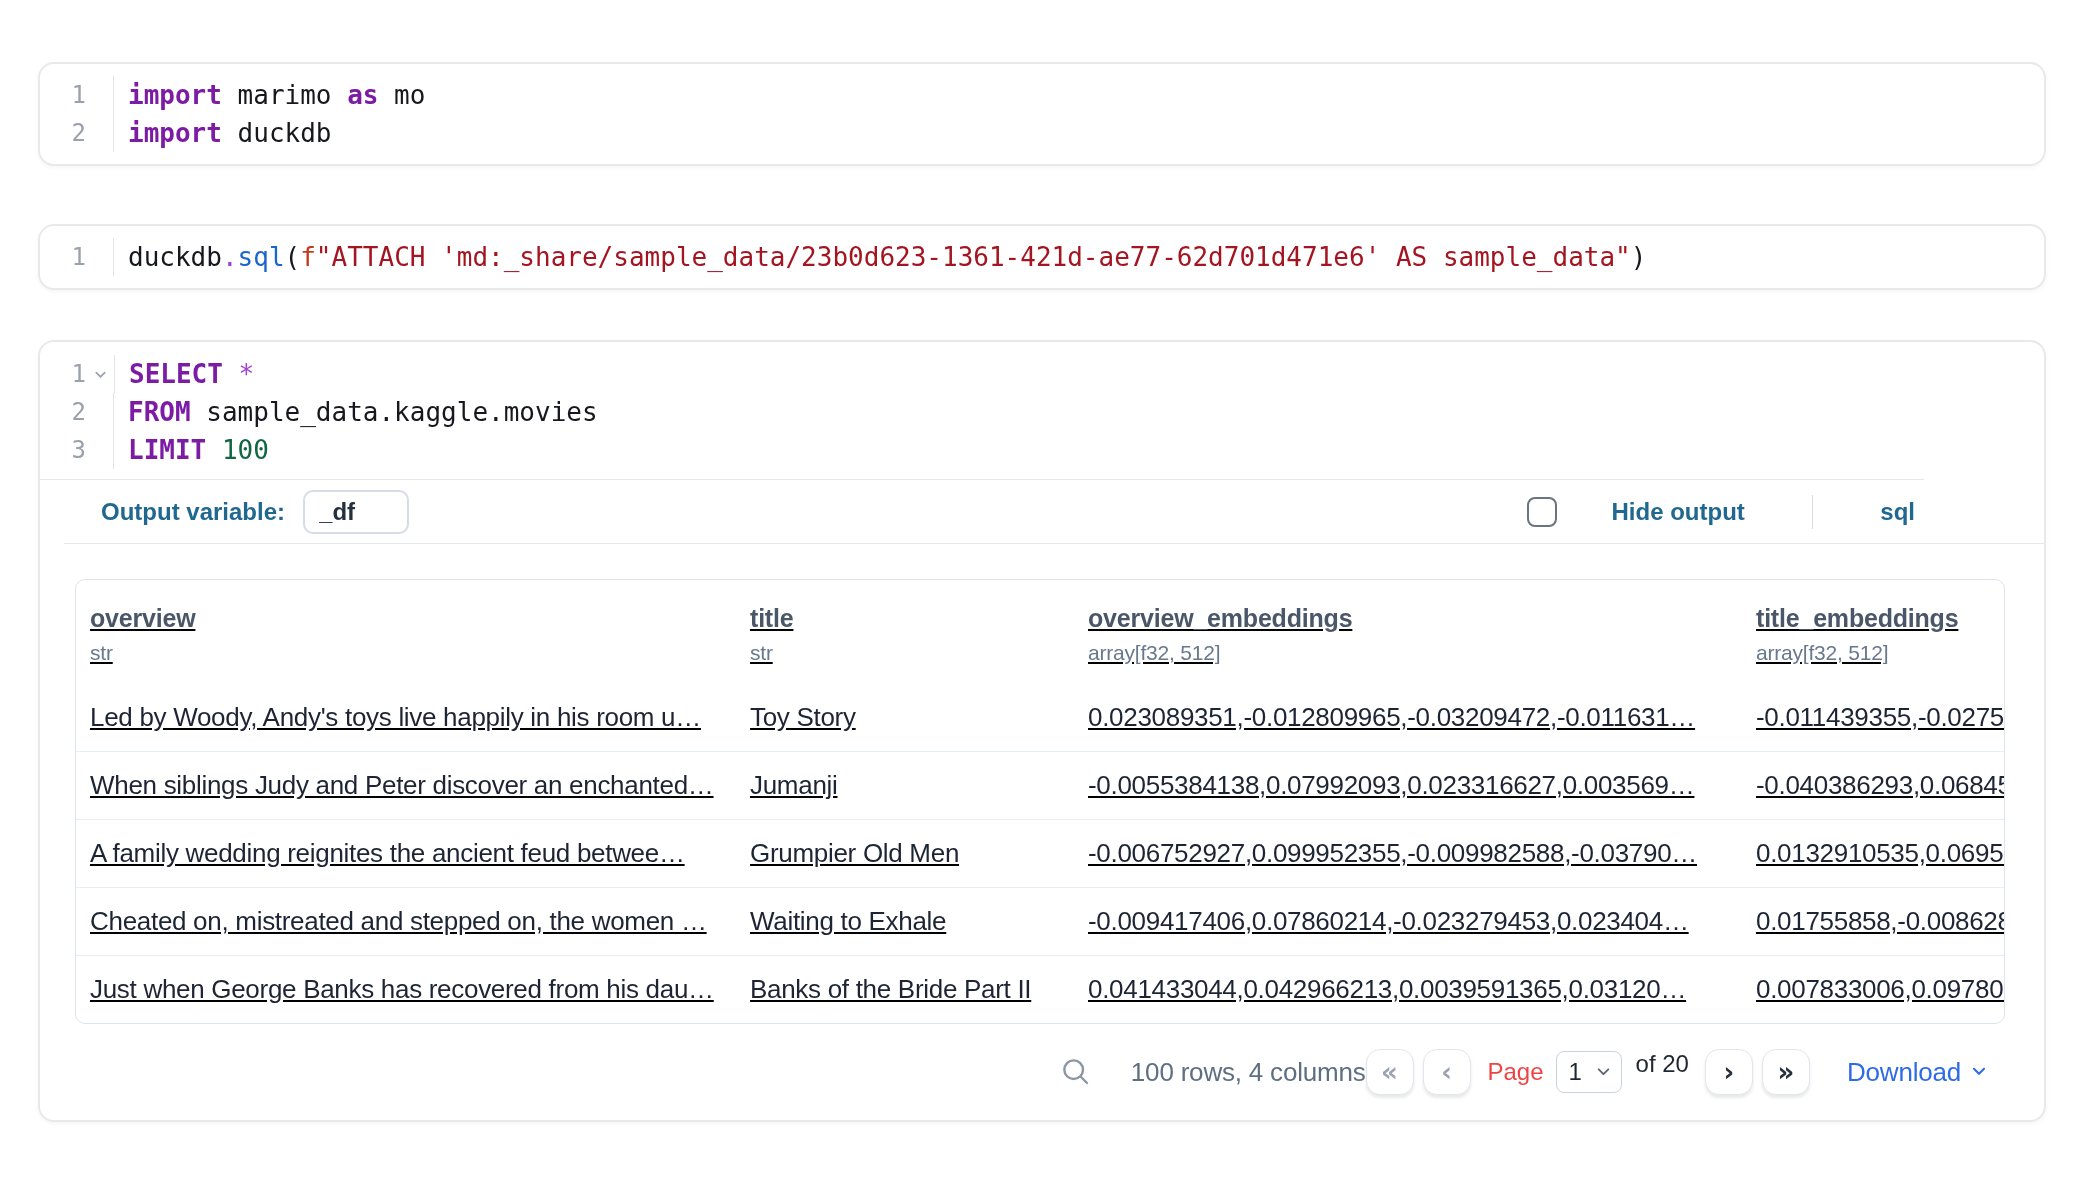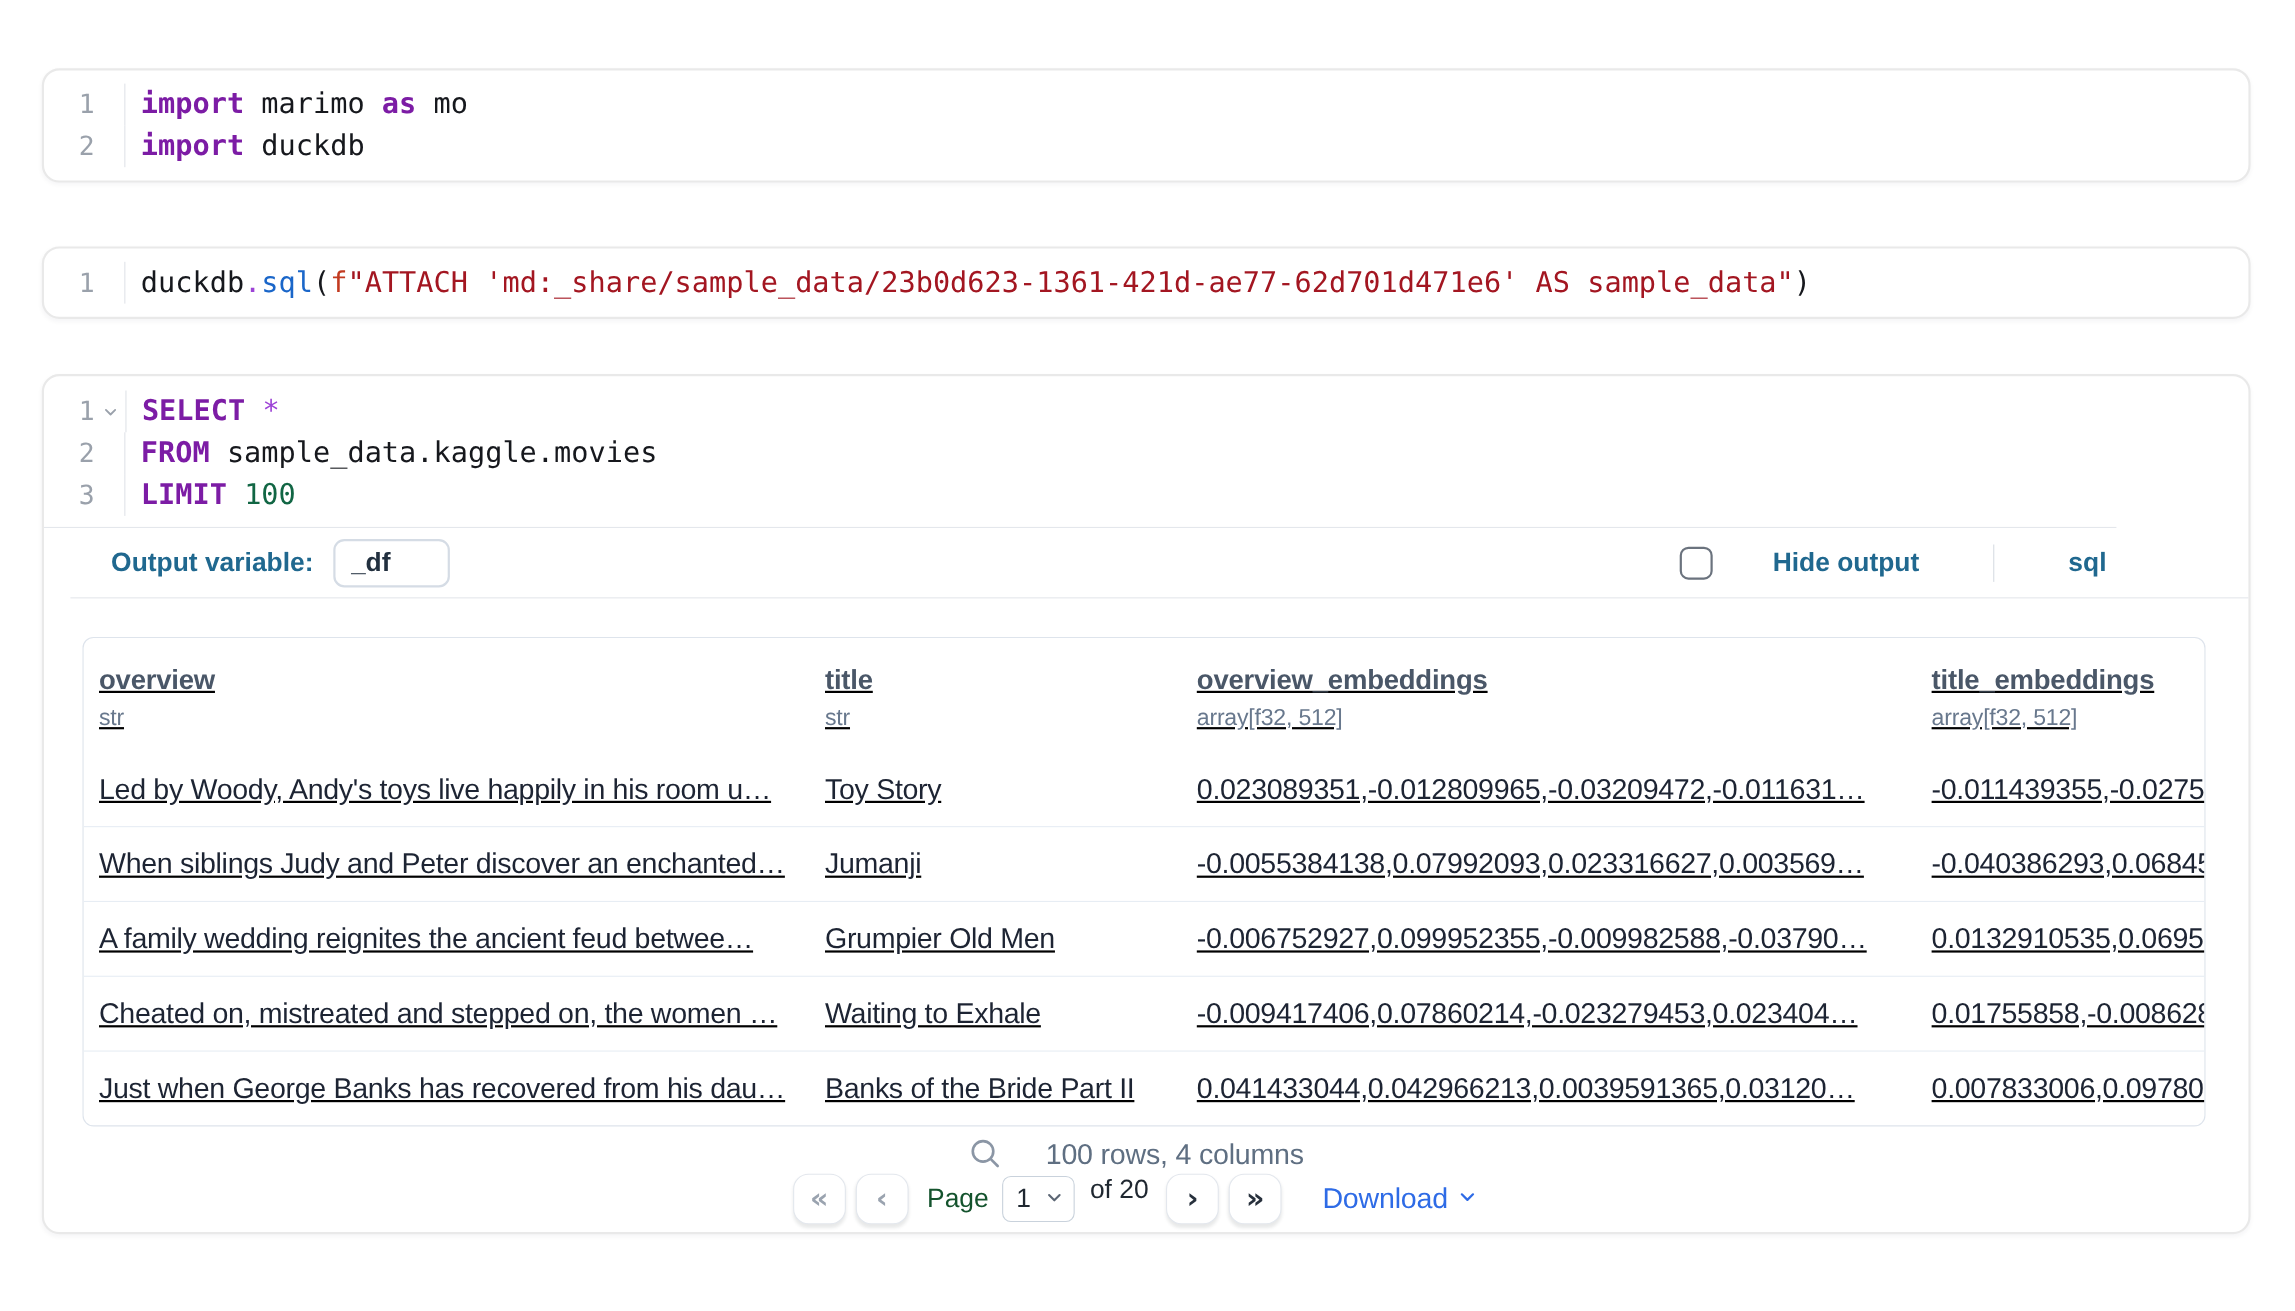--- a/index.html
+++ b/index.html
@@ -67,34 +67,34 @@
   }
   .thead { display:grid; grid-template-columns:660px 338px 668px 1fr; padding-top:24px; padding-bottom:18px; }
   .th { padding-left:14px; overflow:hidden; white-space:nowrap; cursor:pointer; }
   .col-name { font-size:25px; font-weight:bold; color:#4a5768; letter-spacing:-0.2px; }
   .col-type { font-size:21px; color:#68788d; margin-top:8px; letter-spacing:-0.2px; }
   .tr { display:grid; grid-template-columns:660px 338px 668px 1fr; height:68px; align-items:center; }
   .tbody .tr + .tr { border-top:1.5px solid #e7edf4; }
   .td { padding-left:14px; font-size:26px; letter-spacing:-0.3px; white-space:nowrap; overflow:hidden; color:#1d2433; }
 
   
-  .tfooter { height:96px; display:flex; align-items:center; justify-content:center; padding:0 56px 0 36px;flex-direction:column; }
+  .tfooter { height:96px; display:flex; align-items:center; justify-content:flex-end; padding:0 56px 0 36px; }
   .tf-left { display:flex; align-items:center; gap:40px; }
   .search-btn { background:none; border:none; cursor:pointer; display:flex; align-items:center; }
   .summary { font-size:26px; color:#5f6f82; letter-spacing:-0.2px; }
   .tf-right { display:flex; align-items:center; }
   .pg-btn {
     width:48px; height:46px; background:#fff; border:1.5px solid #e3e7ed; border-radius:14px;
     box-shadow:0 2.5px 3px rgba(27,36,44,.10);
     font-size:26px; font-weight:bold; color:#27303c; cursor:pointer;
     display:flex; align-items:center; justify-content:center; font-family:"DejaVu Sans",sans-serif;
     margin-right:9px;
   }
   .pg-btn.disabled { color:#9aa3af; }
-  .page-label { font-size:24px; color:#14532d; margin:0 12px 0 8px; }
+  .page-label { font-size:24px; color:#ef4444; margin:0 12px 0 8px; }
   .page-select {
     height:42px; min-width:66px; border:1.5px solid #c9d2dc; border-radius:8px; background:#fff;
     display:flex; align-items:center; justify-content:space-between; padding:0 9px 0 12px;
     font-size:24px; color:#1f2730; cursor:pointer; gap:8px;
   }
   .page-select svg { color:#5c6674; }
   .of-label { font-size:24px; color:#1f2730; margin:0 16px 16px 14px; }
   .download { background:none; border:none; display:flex; align-items:center; gap:9px; cursor:pointer; margin-left:28px; }
   .download-label { font-size:26px; color:#2e6be6; letter-spacing:-0.2px; }
   .download svg { color:#2e6be6; }

